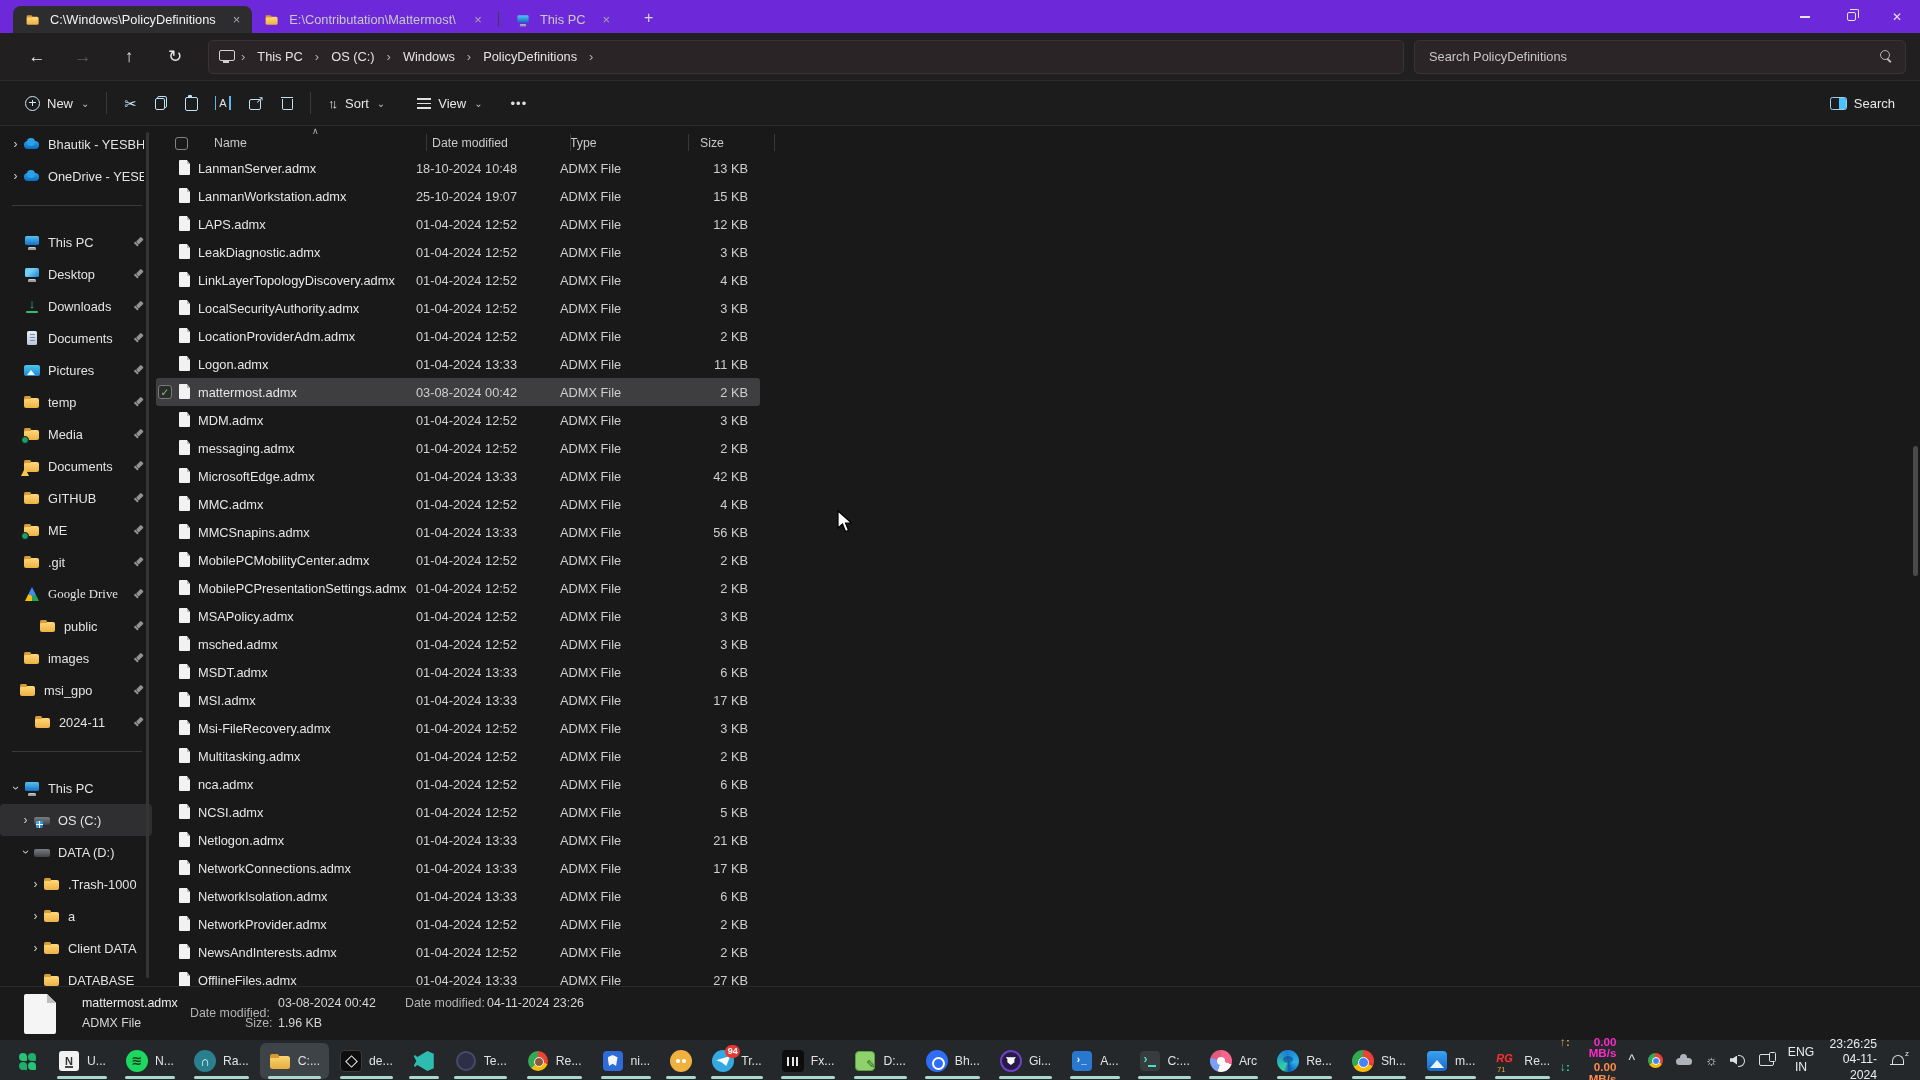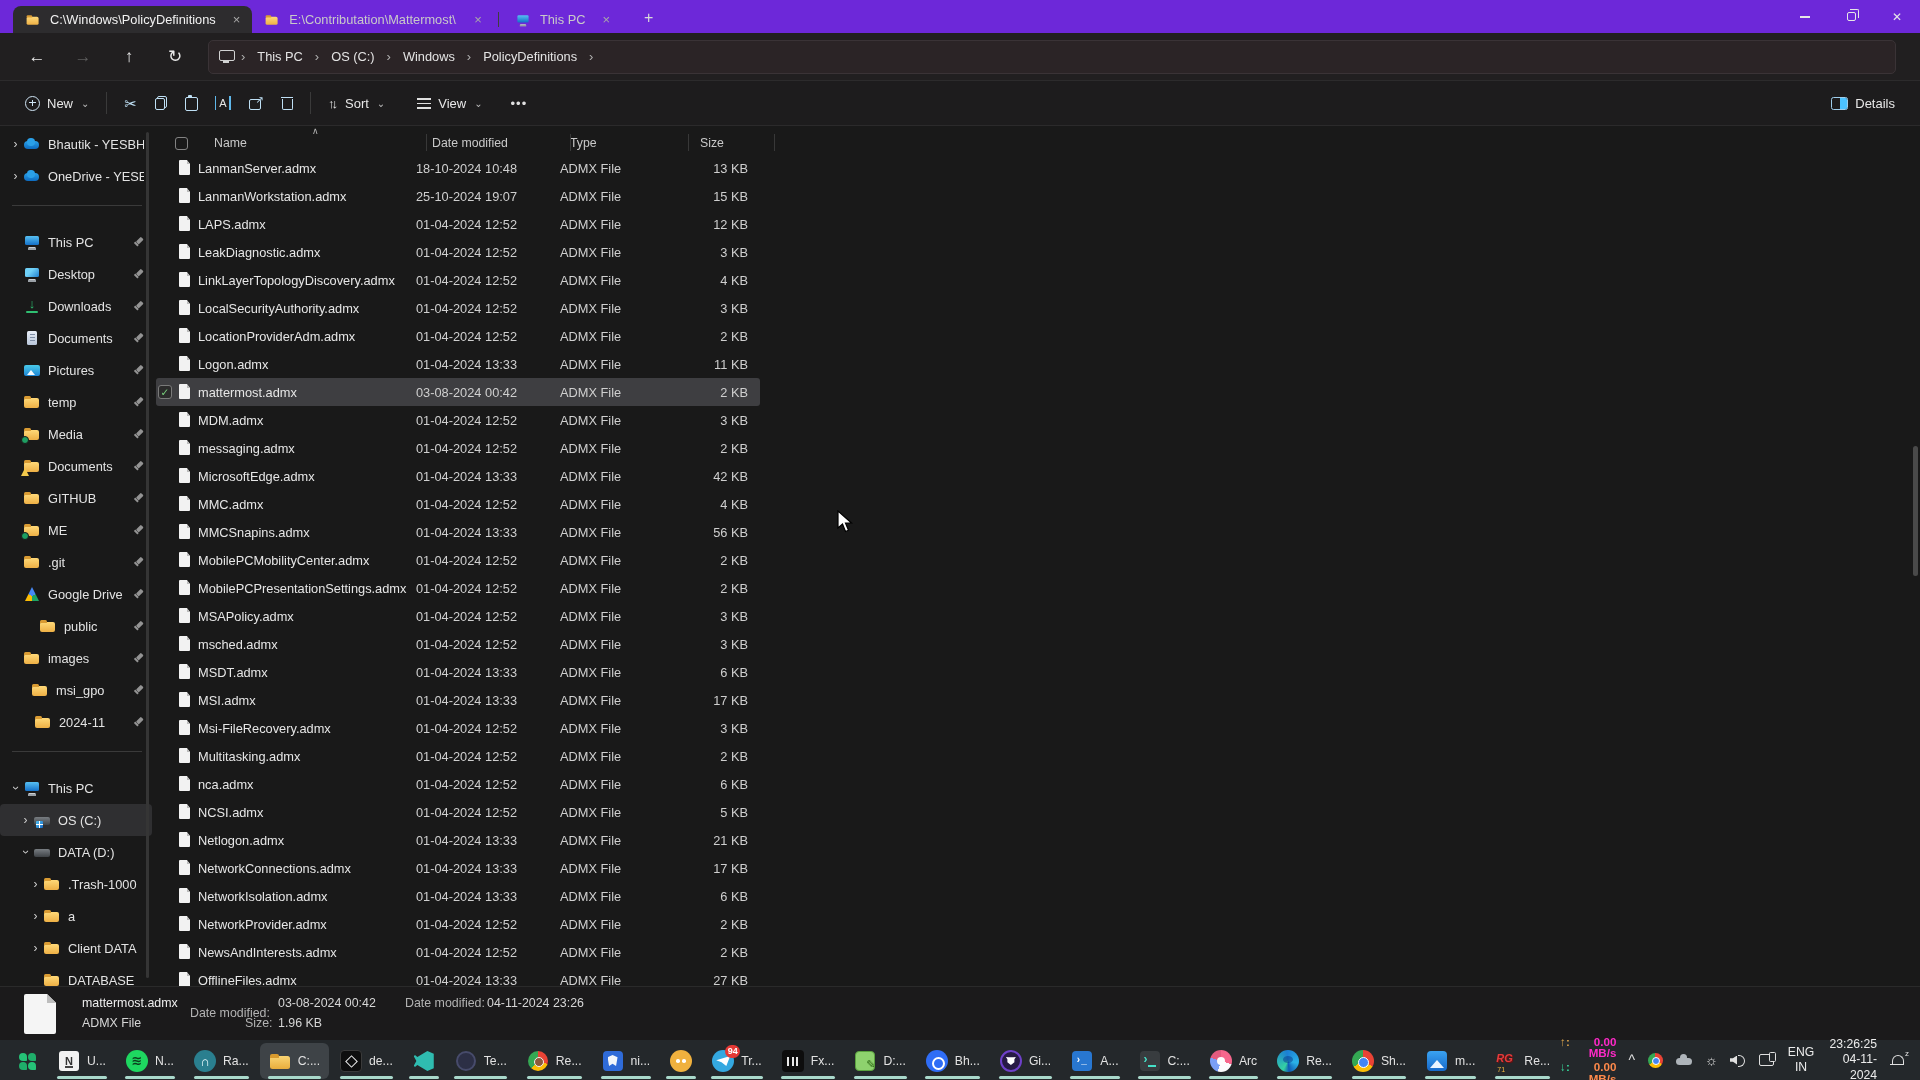--- a/index.html
+++ b/index.html
@@ -252,20 +252,24 @@
           <span class="crumb">This PC</span>
           <span class="crumb-chev">›</span>
           <span class="crumb">OS (C:)</span>
           <span class="crumb-chev">›</span>
           <span class="crumb">Windows</span>
           <span class="crumb-chev">›</span>
           <span class="crumb">PolicyDefinitions</span>
           <span class="crumb-chev">›</span>
         </span>
     </div>
+    <div id="searchbox">
+      <input placeholder="Search PolicyDefinitions" style="">
+      <span class="mag"></span>
+    </div>
   </div>
 
   <div id="toolbar">
     <div class="tbtn">
       <span class="ic-new"></span>
       <span>New</span>
       <span class="dd">⌄</span>
     </div>
     <div class="tbsep"></div>
     <div class="tbtn">
@@ -295,21 +299,21 @@
     <div class="tbtn" style="margin-left:14px">
       <span class="ic-view"></span>
       <span>View</span>
       <span class="dd">⌄</span>
     </div>
     <div class="tbtn" style="margin-left:10px">
       <span class="ic-more">•••</span>
     </div>
     <div class="tbtn" id="details-toggle">
       <span class="ic-details"></span>
-      <span>Details</span>
+      <span>Search</span>
     </div>
   </div>
 
   <div id="main">
     <div id="sidebar">
         <div class="srow" style="padding-left: 8px;">
           <span class="schev">›</span>
           <span class="ic16 i-onedrive"></span>
           <span class="slabel">Bhautik - YESBH</span>
         </div>
@@ -384,39 +388,39 @@
           </span>
           <span class="slabel">ME</span>
           <span class="pin"></span>
         </div>
         <div class="srow" style="padding-left: 8px;">
           <span class="schev"></span>
           <span class="ic16 i-folder"></span>
           <span class="slabel">.git</span>
           <span class="pin"></span>
         </div>
-        <div class="srow" style="padding-left: 8px;">
+        <div class="srow" style="padding-left: 8px; font-family: Liberation Serif, serif;">
           <span class="schev"></span>
           <span class="ic16 i-gdrive"></span>
           <span class="slabel">Google Drive</span>
           <span class="pin"></span>
         </div>
         <div class="srow" style="padding-left: 24px;">
           <span class="schev"></span>
           <span class="ic16 i-folder"></span>
           <span class="slabel">public</span>
           <span class="pin"></span>
         </div>
         <div class="srow" style="padding-left: 8px;">
           <span class="schev"></span>
           <span class="ic16 i-folder"></span>
           <span class="slabel">images</span>
           <span class="pin"></span>
         </div>
-        <div class="srow" style="padding-left: 16px;">
+        <div class="srow" style="padding-left: 4px;">
           <span class="schev"></span>
           <span class="ic16 i-folder"></span>
           <span class="slabel">msi_gpo</span>
           <span class="pin"></span>
         </div>
         <div class="srow" style="padding-left: 19px;">
           <span class="schev"></span>
           <span class="ic16 i-folder"></span>
           <span class="slabel">2024-11</span>
           <span class="pin"></span>

